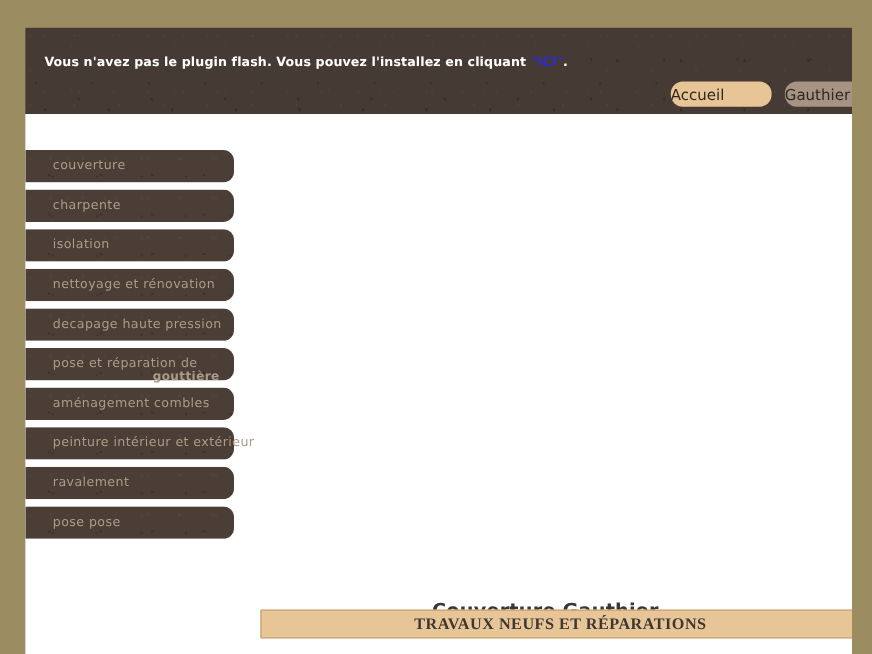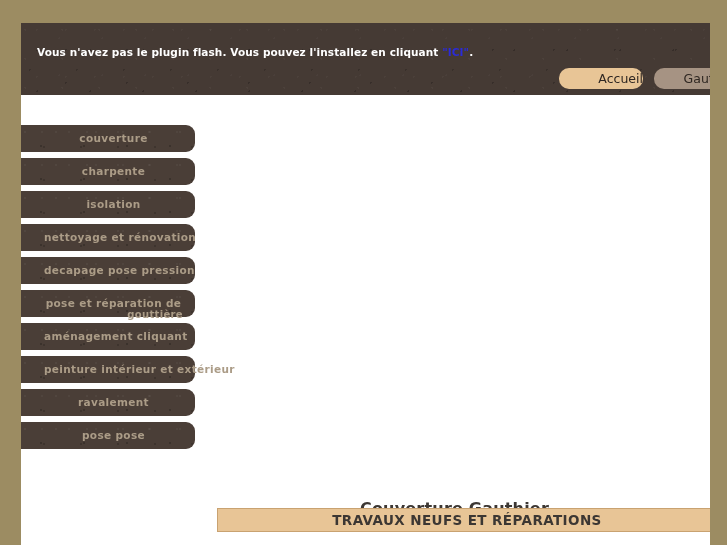--- a/index.html
+++ b/index.html
@@ -65,21 +65,21 @@
     right: 12px;
     top: 45px;
     display: flex;
     gap: 11px;
   }
   .nav-btn {
     display: block;
     width: 84px;
     height: 21px;
     line-height: 21px;
-    text-align: right;
+    text-align: left;
     border-radius: 10px;
     font-size: 12.5px;
     color: #2f2722;
     cursor: pointer;
     user-select: none;
     border: none;
     padding: 0;
     font-family: inherit;
   }
   .nav-btn.active {
@@ -121,23 +121,23 @@
       radial-gradient(circle at 62% 54%, rgba(0,0,0,0.16) 0 1px, transparent 1px);
     background-size: 31px 23px, 43px 29px, 27px 31px, 37px 41px;
     cursor: pointer;
     overflow: visible;
   }
   .menu-label {
     position: absolute;
     left: 0;
     right: 12px;
     top: 7px;
-    text-align: center;
+    text-align: left;
     font-size: 10.5px;
-    font-weight: bold;
+    font-weight: normal;
     color: #ab9c87;
     letter-spacing: 0.35px;
     white-space: nowrap;
     line-height: 12px;
     padding-left: 23px;
   }
   
   .menu-item.overflow .menu-label {
     overflow: visible;
   }
@@ -189,20 +189,21 @@
   }
   .tagline-text {
     display: block;
     text-align: center;
     font-size: 13.5px;
     font-weight: bold;
     color: #3c3733;
     line-height: 22px;
     letter-spacing: 0.4px;
     white-space: nowrap;
+    font-family: Liberation Serif, serif;
   }
 </style>
 </head>
 <body>
 
 <div class="page">
 
   <div class="header">
 
     <div class="flash-notice"><span>Vous n'avez pas le plugin flash. Vous pouvez l'installez en cliquant </span><a href="#" class="ici-link">"ICI"</a><span>.</span></div>
@@ -223,28 +224,28 @@
       <a href="#" class="menu-item">
         <span class="menu-label">charpente</span>
       </a>
       <a href="#" class="menu-item">
         <span class="menu-label">isolation</span>
       </a>
       <a href="#" class="menu-item">
         <span class="menu-label">nettoyage et rénovation</span>
       </a>
       <a href="#" class="menu-item">
-        <span class="menu-label">decapage pose pression</span>
+        <span class="menu-label">decapage haute pression</span>
       </a>
       <a href="#" class="menu-item overflow">
         <span class="menu-label">pose et réparation de</span>
         <span class="overflow-tail">gouttière</span>
       </a>
       <a href="#" class="menu-item">
-        <span class="menu-label">aménagement cliquant</span>
+        <span class="menu-label">aménagement combles</span>
       </a>
       <a href="#" class="menu-item">
         <span class="menu-label">peinture intérieur et extérieur</span>
       </a>
       <a href="#" class="menu-item">
         <span class="menu-label">ravalement</span>
       </a>
       <a href="#" class="menu-item">
         <span class="menu-label">pose pose</span>
       </a>

